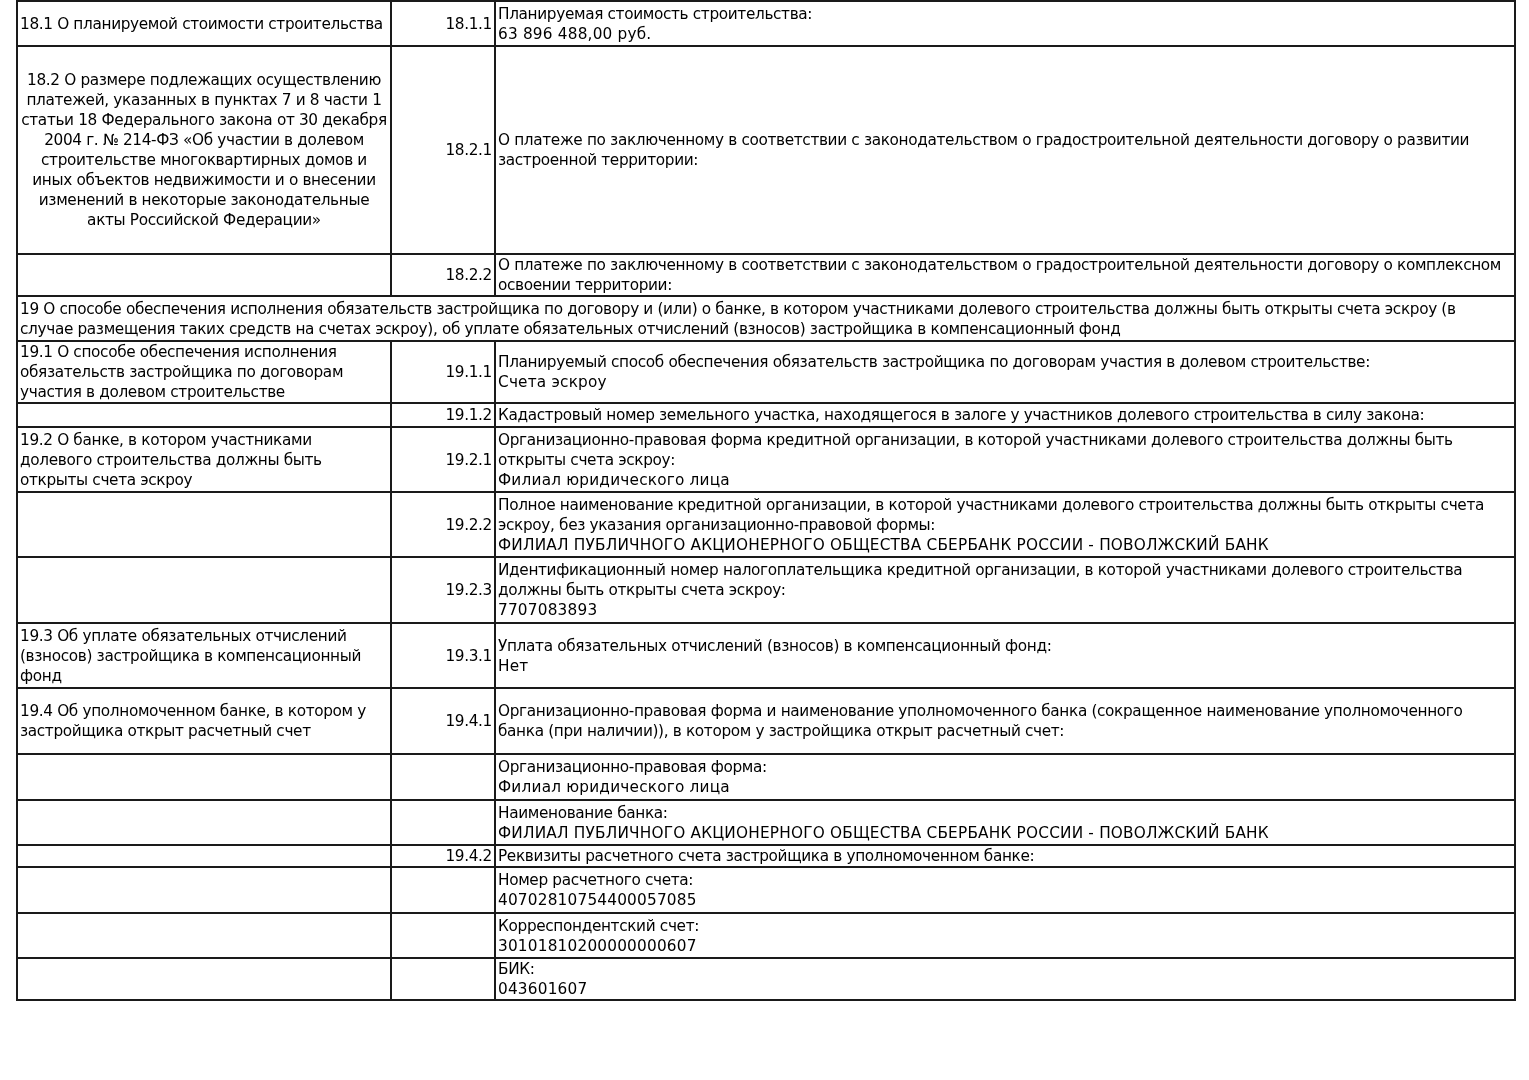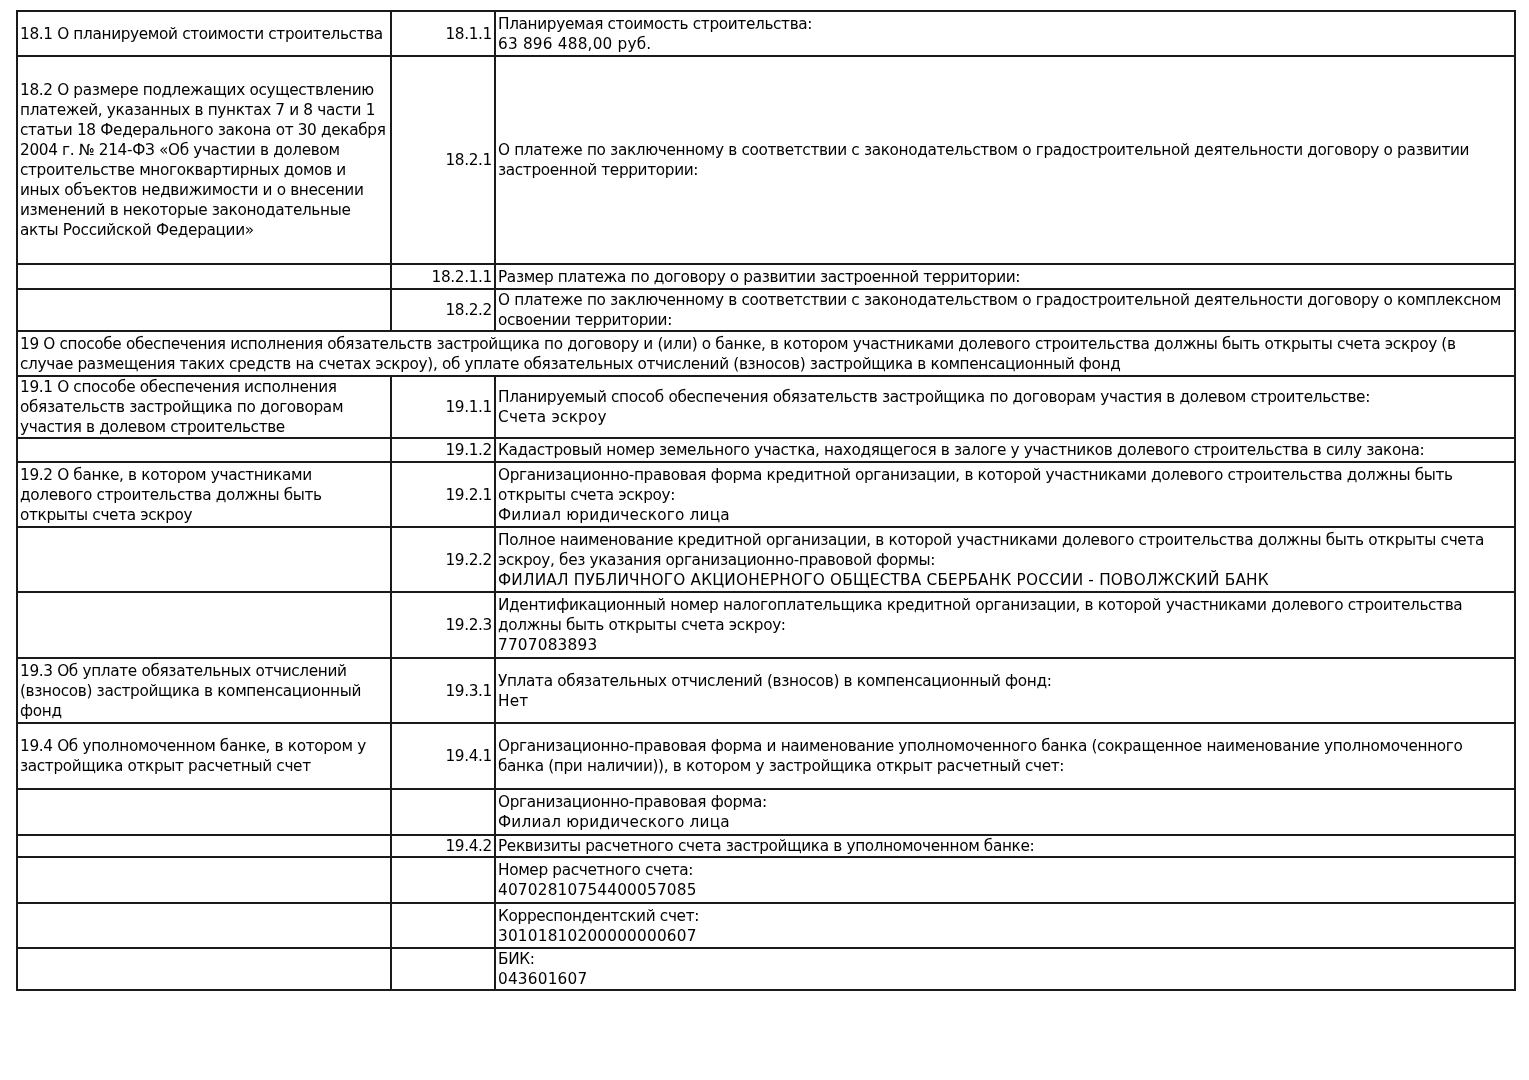--- a/index.html
+++ b/index.html
@@ -1,26 +1,26 @@
 <!DOCTYPE html>
 <html><head>
 <meta charset="utf-8">
 <style>
   html, body { margin: 0; padding: 0; background: #ffffff; }
   body { width: 1529px; height: 1080px; position: relative; overflow: hidden;
          font-family: "DejaVu Sans", sans-serif; color: #000; }
-  table.doc { position: absolute; left: 16px; top: 10px; width: 1498px;
+  table.doc { position: absolute; left: 16px; top: 0; width: 1498px;
               border-collapse: collapse; table-layout: fixed; padding-left: 46px; }
   table.doc td { border: 2px solid #1a1a1a; padding: 0 2px; vertical-align: middle;
                  font-size: 15.3px; line-height: 20px; letter-spacing: -0.35px;
                  word-spacing: 0px; }
   col.c1 { width: 374px; }
   col.c2 { width: 104px; }
   col.c3 { width: 1020px; }
-  td.sec { vertical-align: top; }
+  td.sec { vertical-align: top; text-align: center; }
   td.code { padding-left: 3px; text-align: right; }
   .val { font-weight: normal; display: block; letter-spacing: 0.2px; }
   .lbl { display: block; }
 </style>
 </head>
 <body>
 
 <table class="doc">
   <colgroup>
       <col class="c1">
@@ -39,27 +39,20 @@
     </tr>
 
     <tr style="height:208px">
       <td class="sec">18.2 О размере подлежащих осуществлению платежей, указанных в пунктах 7 и 8 части 1 статьи 18 Федерального закона от 30 декабря 2004 г. № 214-ФЗ «Об участии в долевом строительстве многоквартирных домов и иных объектов недвижимости и о внесении изменений в некоторые законодательные акты Российской Федерации»</td>
       <td class="code">18.2.1</td>
       <td>
         <span class="lbl">О платеже по заключенному в соответствии с законодательством о градостроительной деятельности договору о развитии застроенной территории:</span>
       </td>
     </tr>
 
-    <tr style="height:25px">
-      <td></td>
-      <td class="code">18.2.1.1</td>
-      <td>
-        <span class="lbl">Размер платежа по договору о развитии застроенной территории:</span>
-      </td>
-    </tr>
 
     <tr style="height:37px">
       <td></td>
       <td class="code">18.2.2</td>
       <td>
         <span class="lbl">О платеже по заключенному в соответствии с законодательством о градостроительной деятельности договору о комплексном освоении территории:</span>
       </td>
     </tr>
 
 
@@ -130,20 +123,28 @@
 
     <tr style="height:46px">
       <td></td>
       <td class="code"></td>
       <td>
         <span class="lbl">Организационно-правовая форма:</span>
         <span class="val">Филиал юридического лица</span>
       </td>
     </tr>
 
+    <tr style="height:45px">
+      <td></td>
+      <td class="code"></td>
+      <td>
+        <span class="lbl">Наименование банка:</span>
+        <span class="val">ФИЛИАЛ ПУБЛИЧНОГО АКЦИОНЕРНОГО ОБЩЕСТВА СБЕРБАНК РОССИИ - ПОВОЛЖСКИЙ БАНК</span>
+      </td>
+    </tr>
 
     <tr style="height:22px">
       <td></td>
       <td class="code">19.4.2</td>
       <td>
         <span class="lbl">Реквизиты расчетного счета застройщика в уполномоченном банке:</span>
       </td>
     </tr>
 
     <tr style="height:46px">

